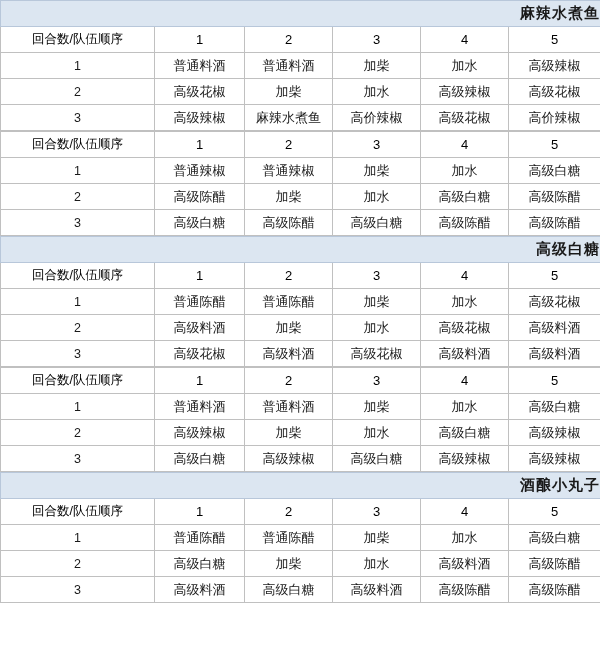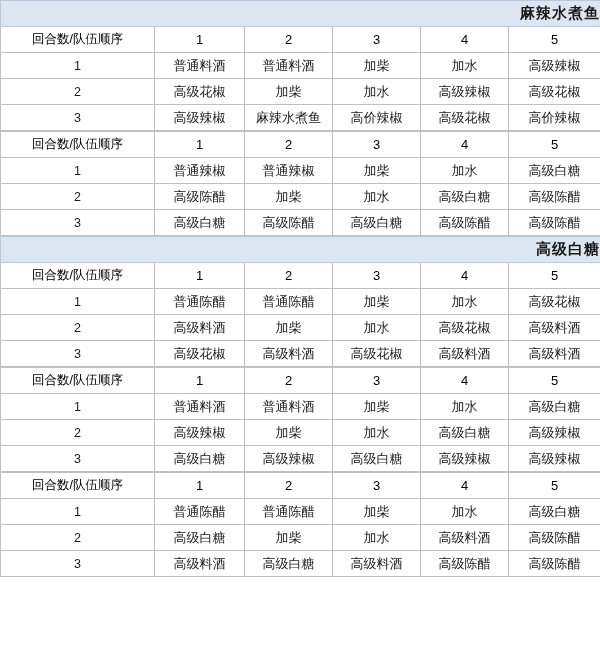--- a/index.html
+++ b/index.html
@@ -259,20 +259,23 @@
   <table>
     <colgroup>
         <col class="c0">
         <col class="c1">
         <col class="c2">
         <col class="c3">
         <col class="c4">
         <col class="c5">
       </colgroup>
     <tbody>
+      <tr class="title-row">
+        <td colspan="6">酒酿小丸子</td>
+      </tr>
       <tr class="header-row">
         <td class="rowlabel">回合数/队伍顺序</td>
         <td>1</td>
         <td>2</td>
         <td>3</td>
         <td>4</td>
         <td>5</td>
       </tr>
       <tr class="data-row">
         <td class="rowlabel">1</td>

